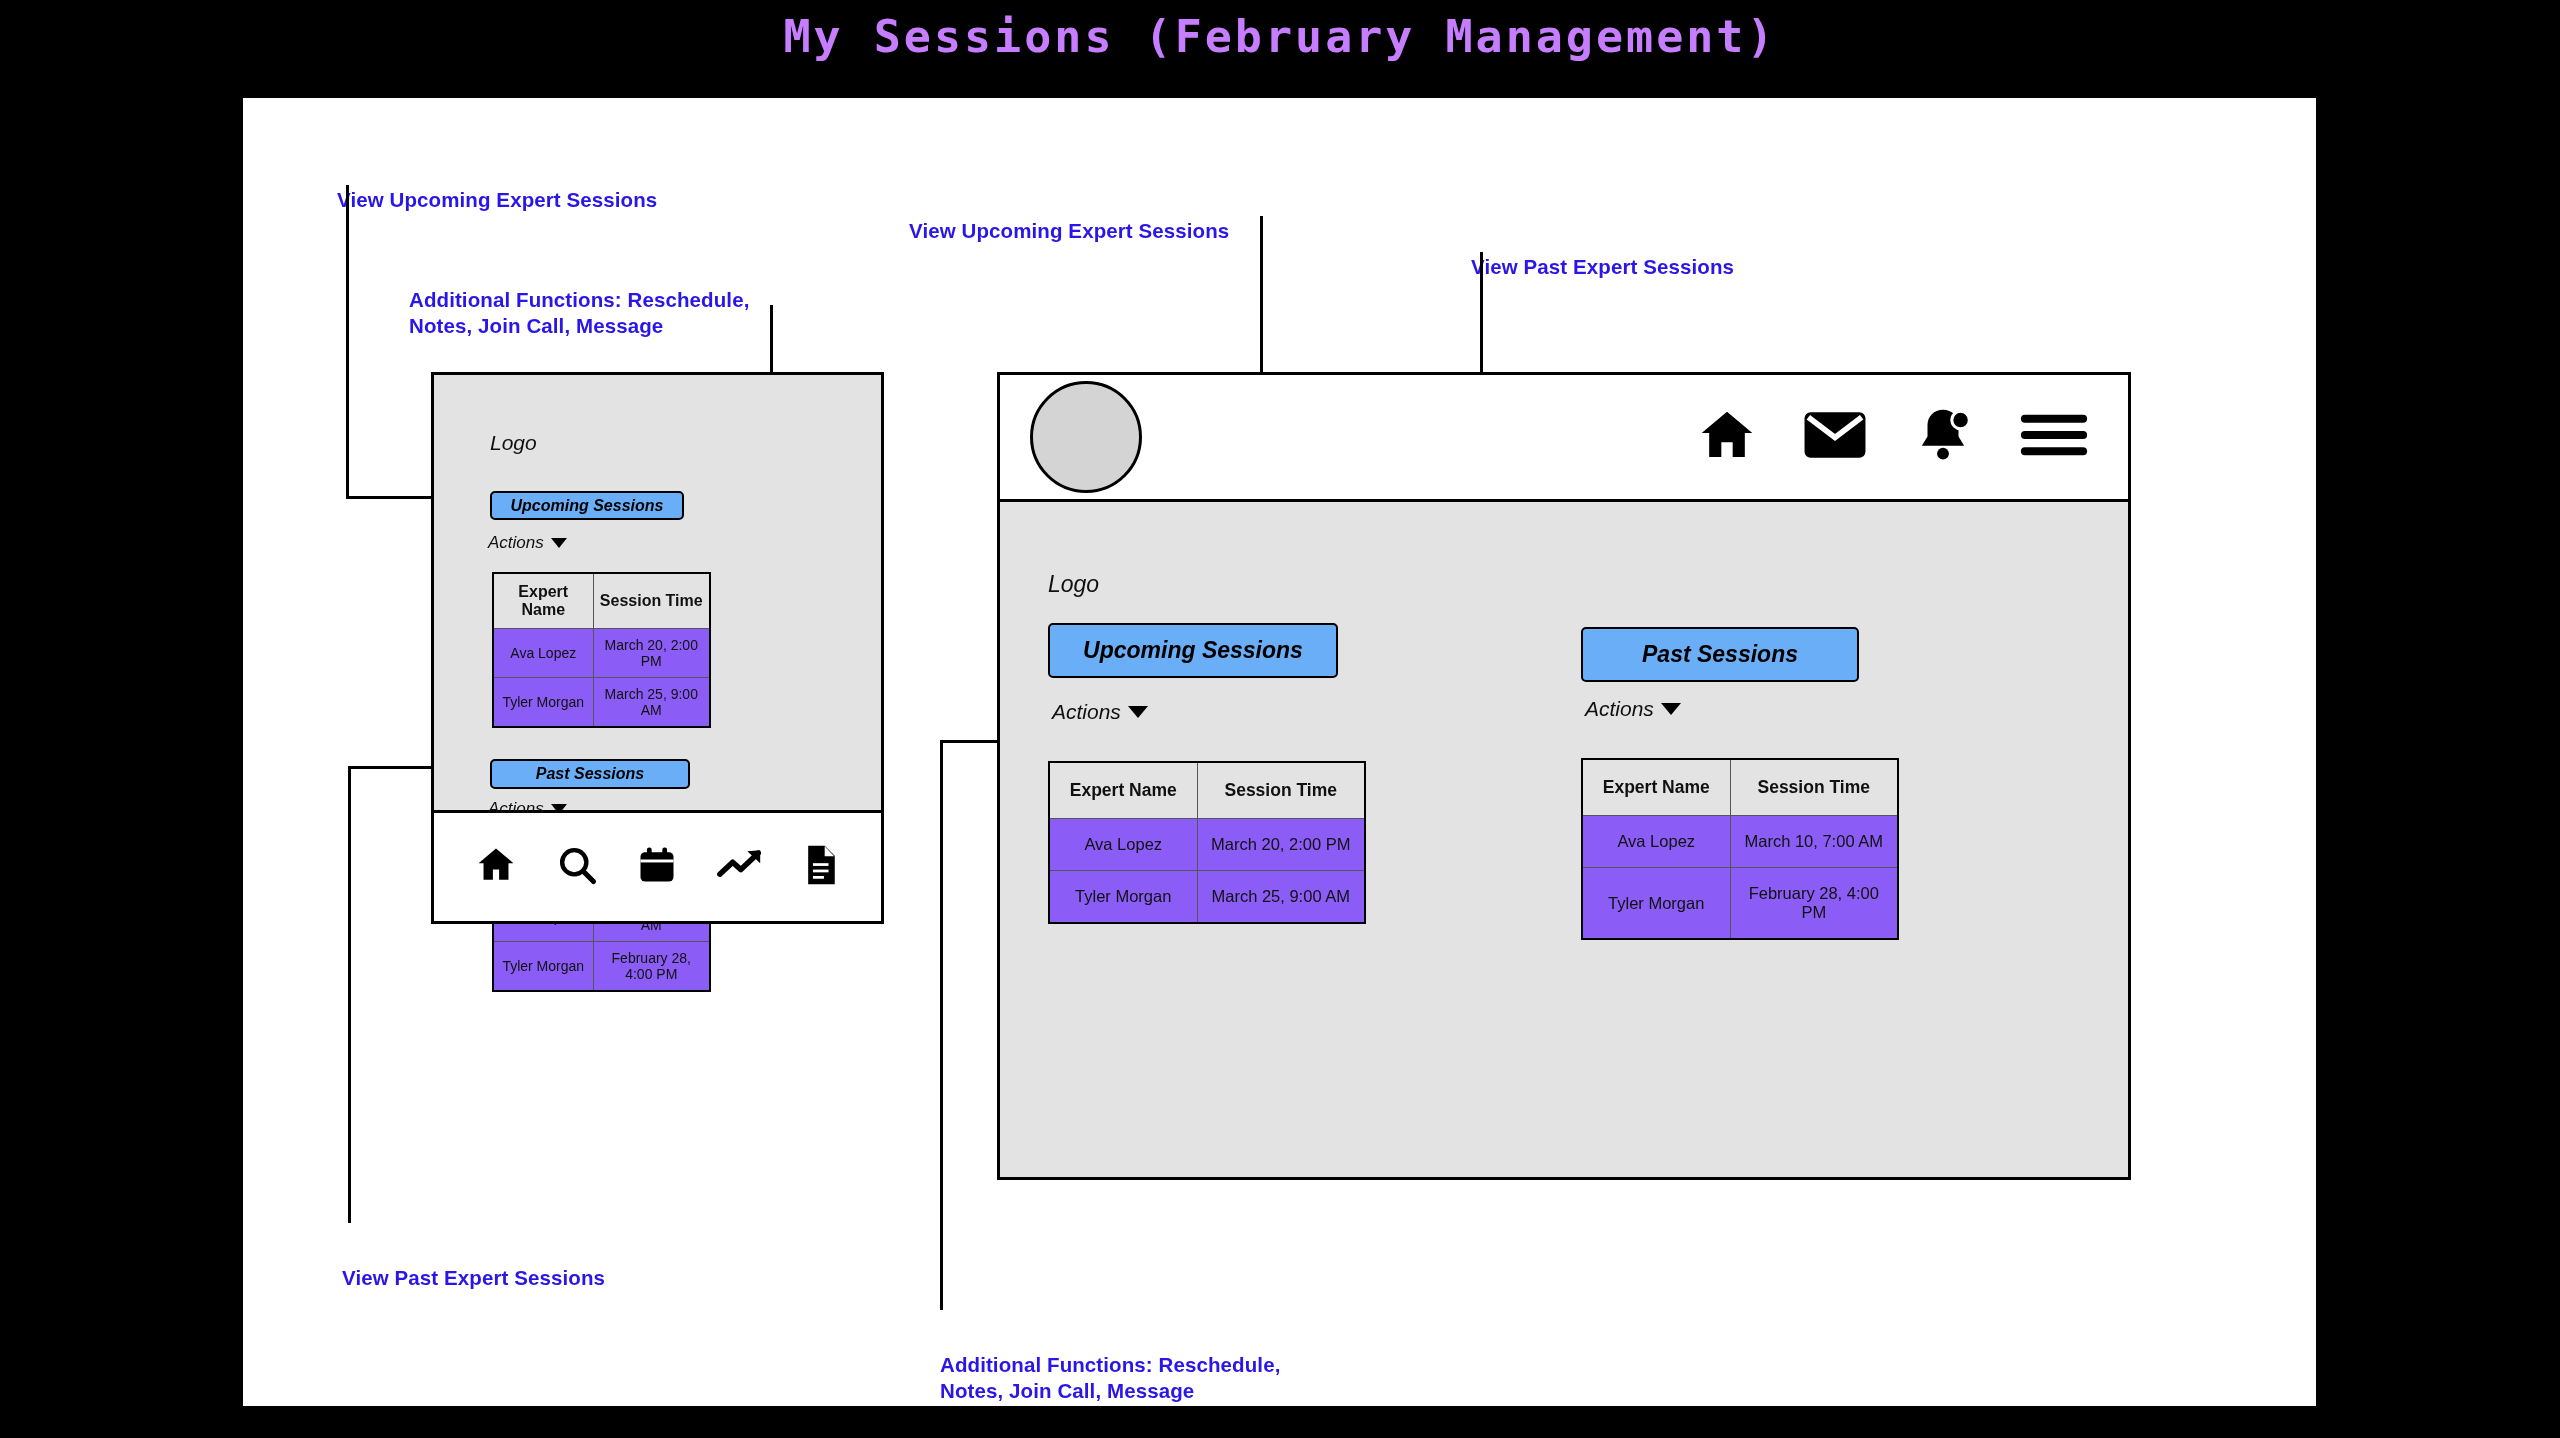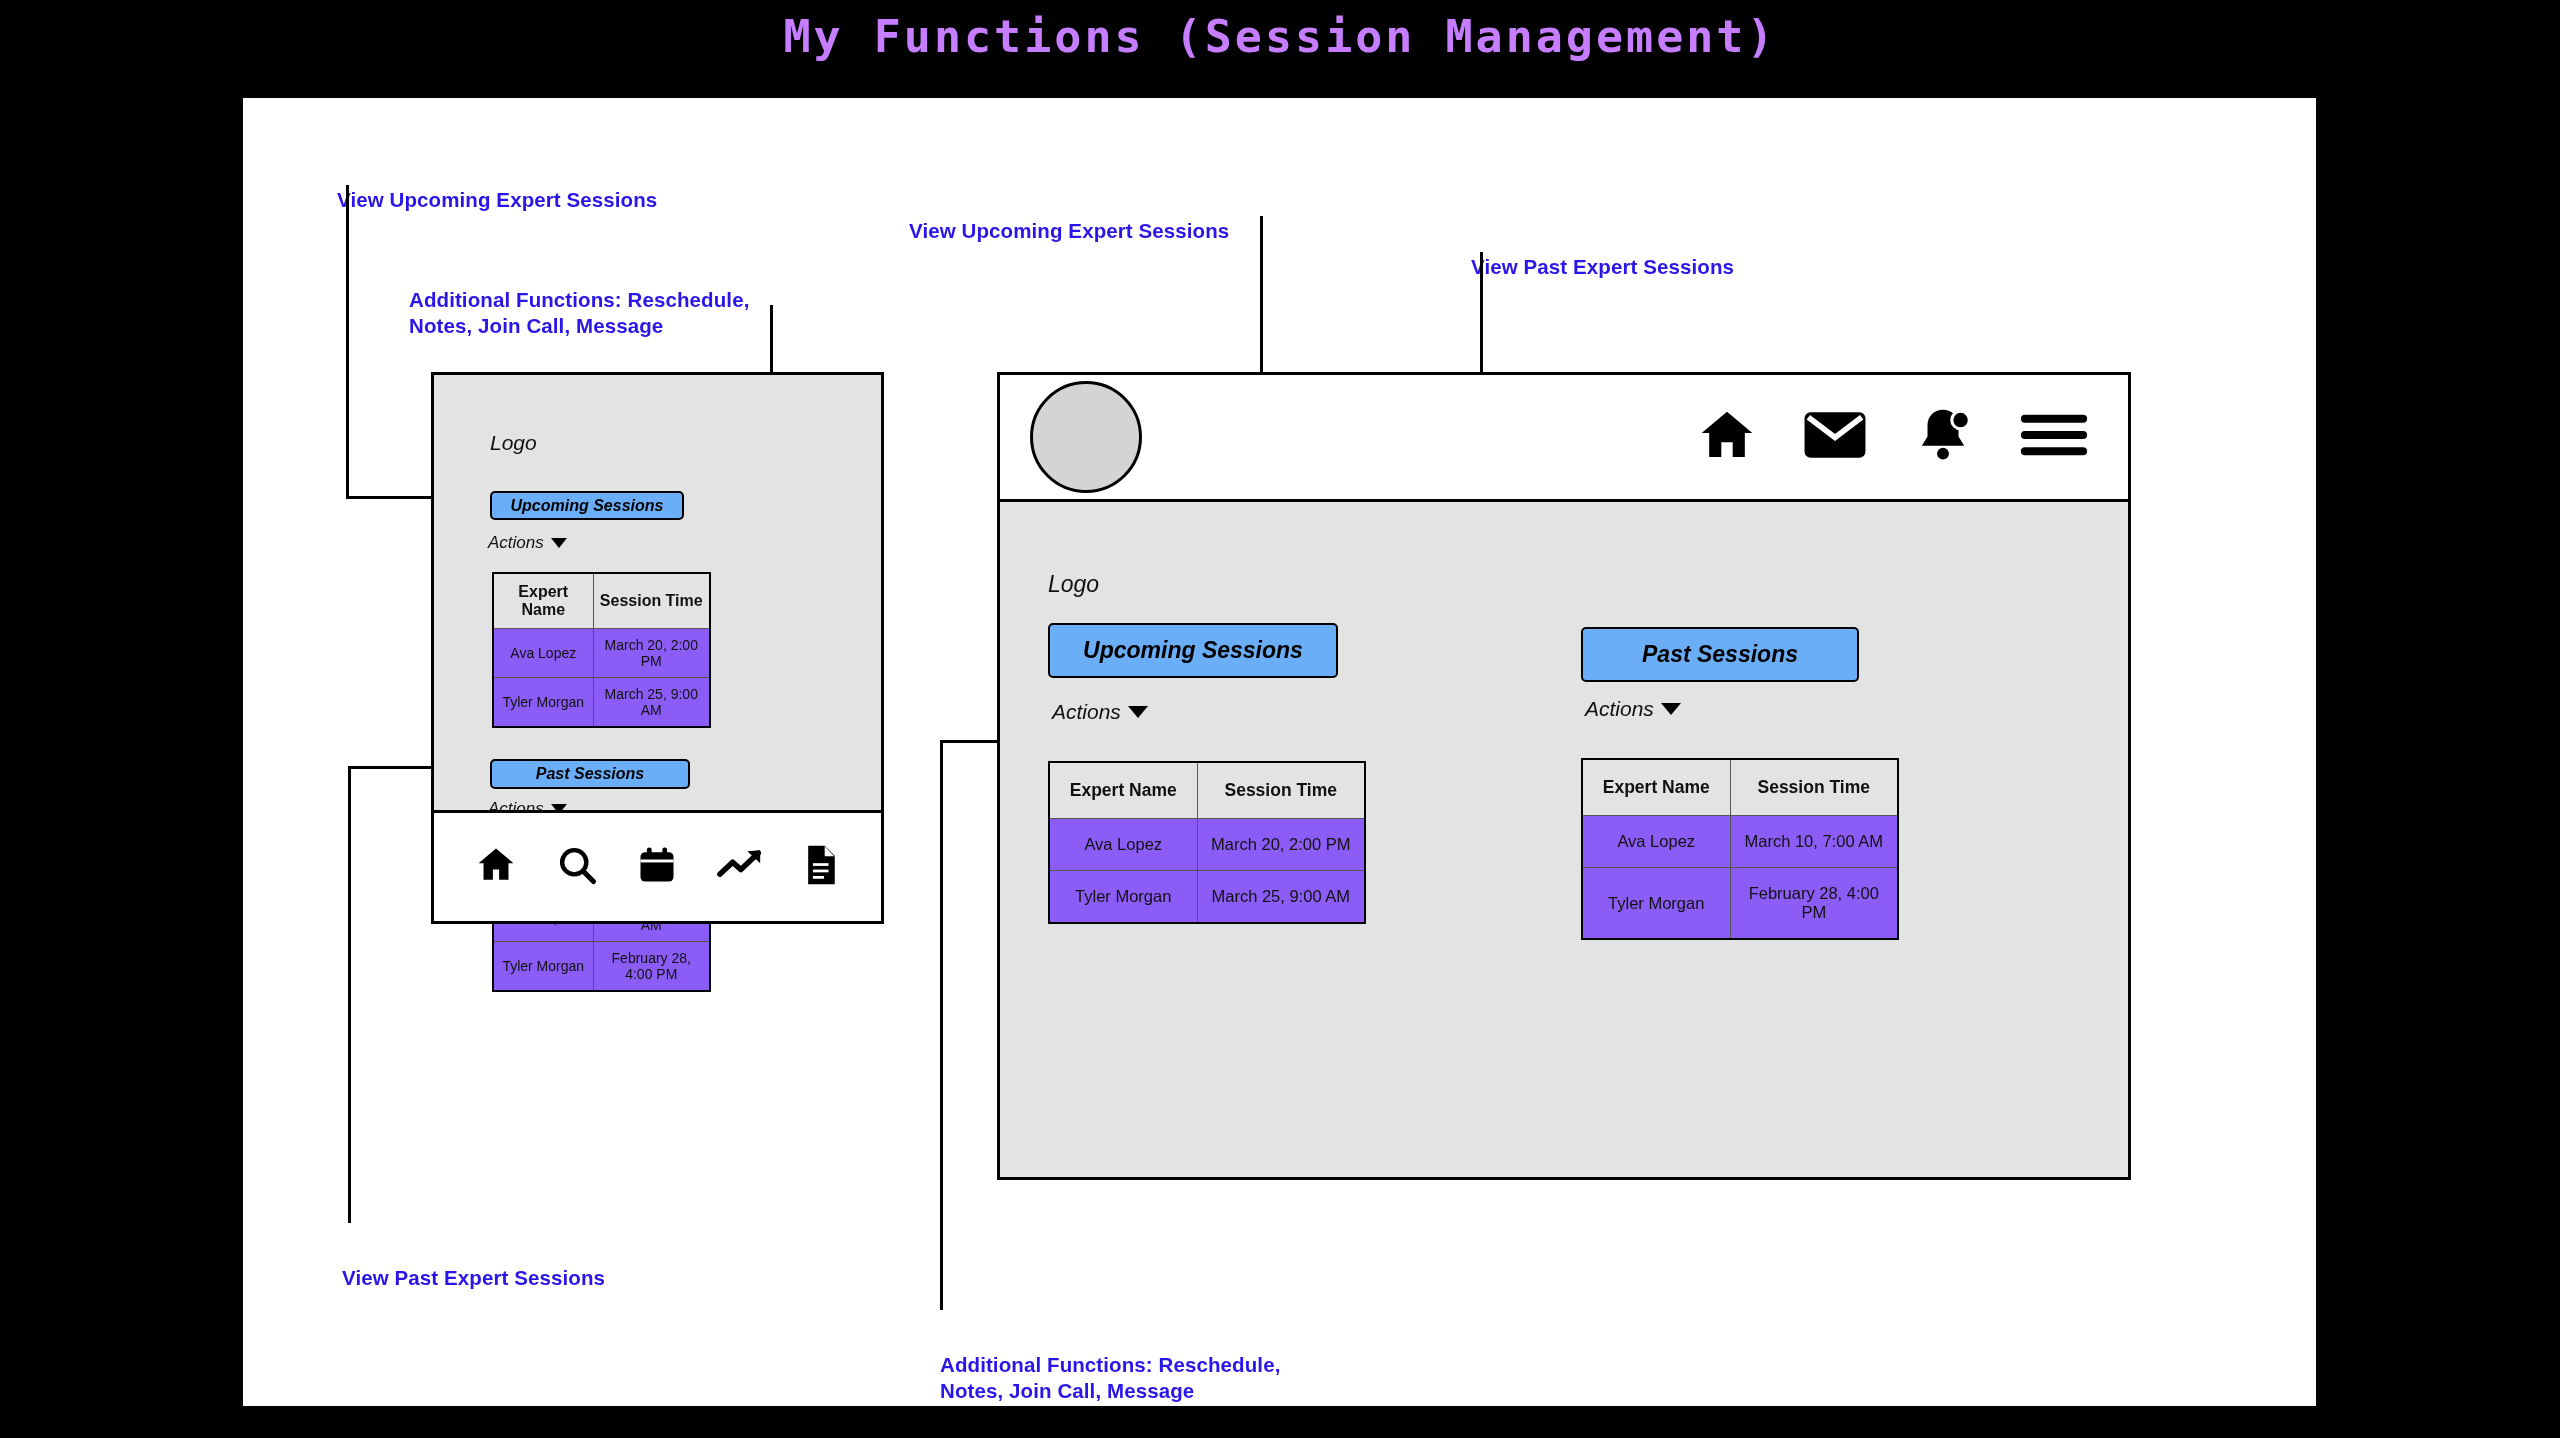--- a/index.html
+++ b/index.html
@@ -172,21 +172,21 @@
   .d-table th { font-size: 17.5px; padding: 17px 6px; }
   .d-table td { font-size: 16.5px; padding: 16px 6px; }
   .d-table th.c1, .d-table td.c1 { width: 148px; }
   .d-table th.c2, .d-table td.c2 { width: 168px; }
 </style>
 </head>
 <body>
 
 <div id="root">
 
-  <div id="title">My Functions (Session Management)</div>
+  <div id="title">My Sessions (February Management)</div>
 
   <div id="canvas"></div>
 
   <div class="anno" style="left:337px; top:150px;">View Upcoming Expert Sessions</div>
   <div class="line vline" style="left:346px; top:185px; height:313px;"></div>
   <div class="line hline" style="left:346px; top:496px; width:136px;"></div>
   <div class="arrow-r" style="left:478px; top:488px;"></div>
 
   <div class="anno" style="left:409px; top:250px;">Additional Functions: Reschedule,
 Notes, Join Call, Message</div>

